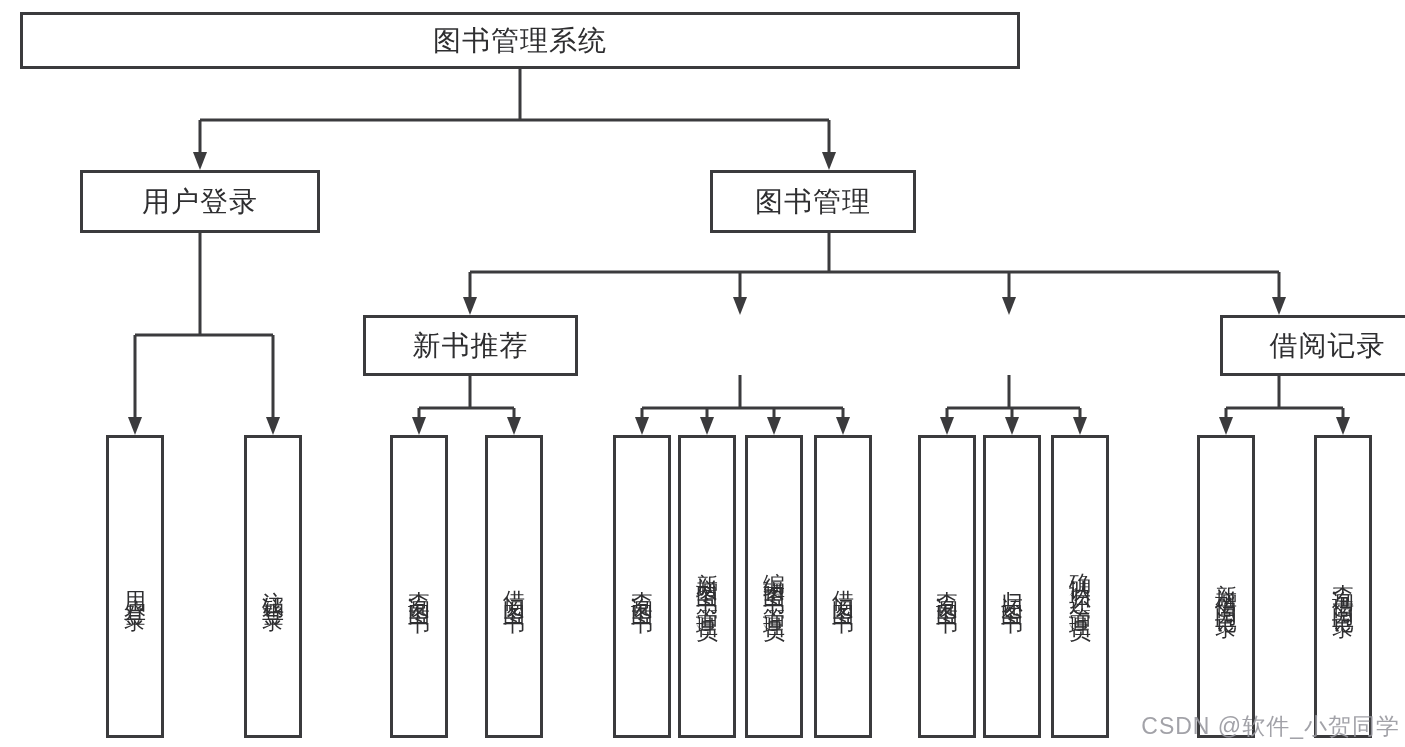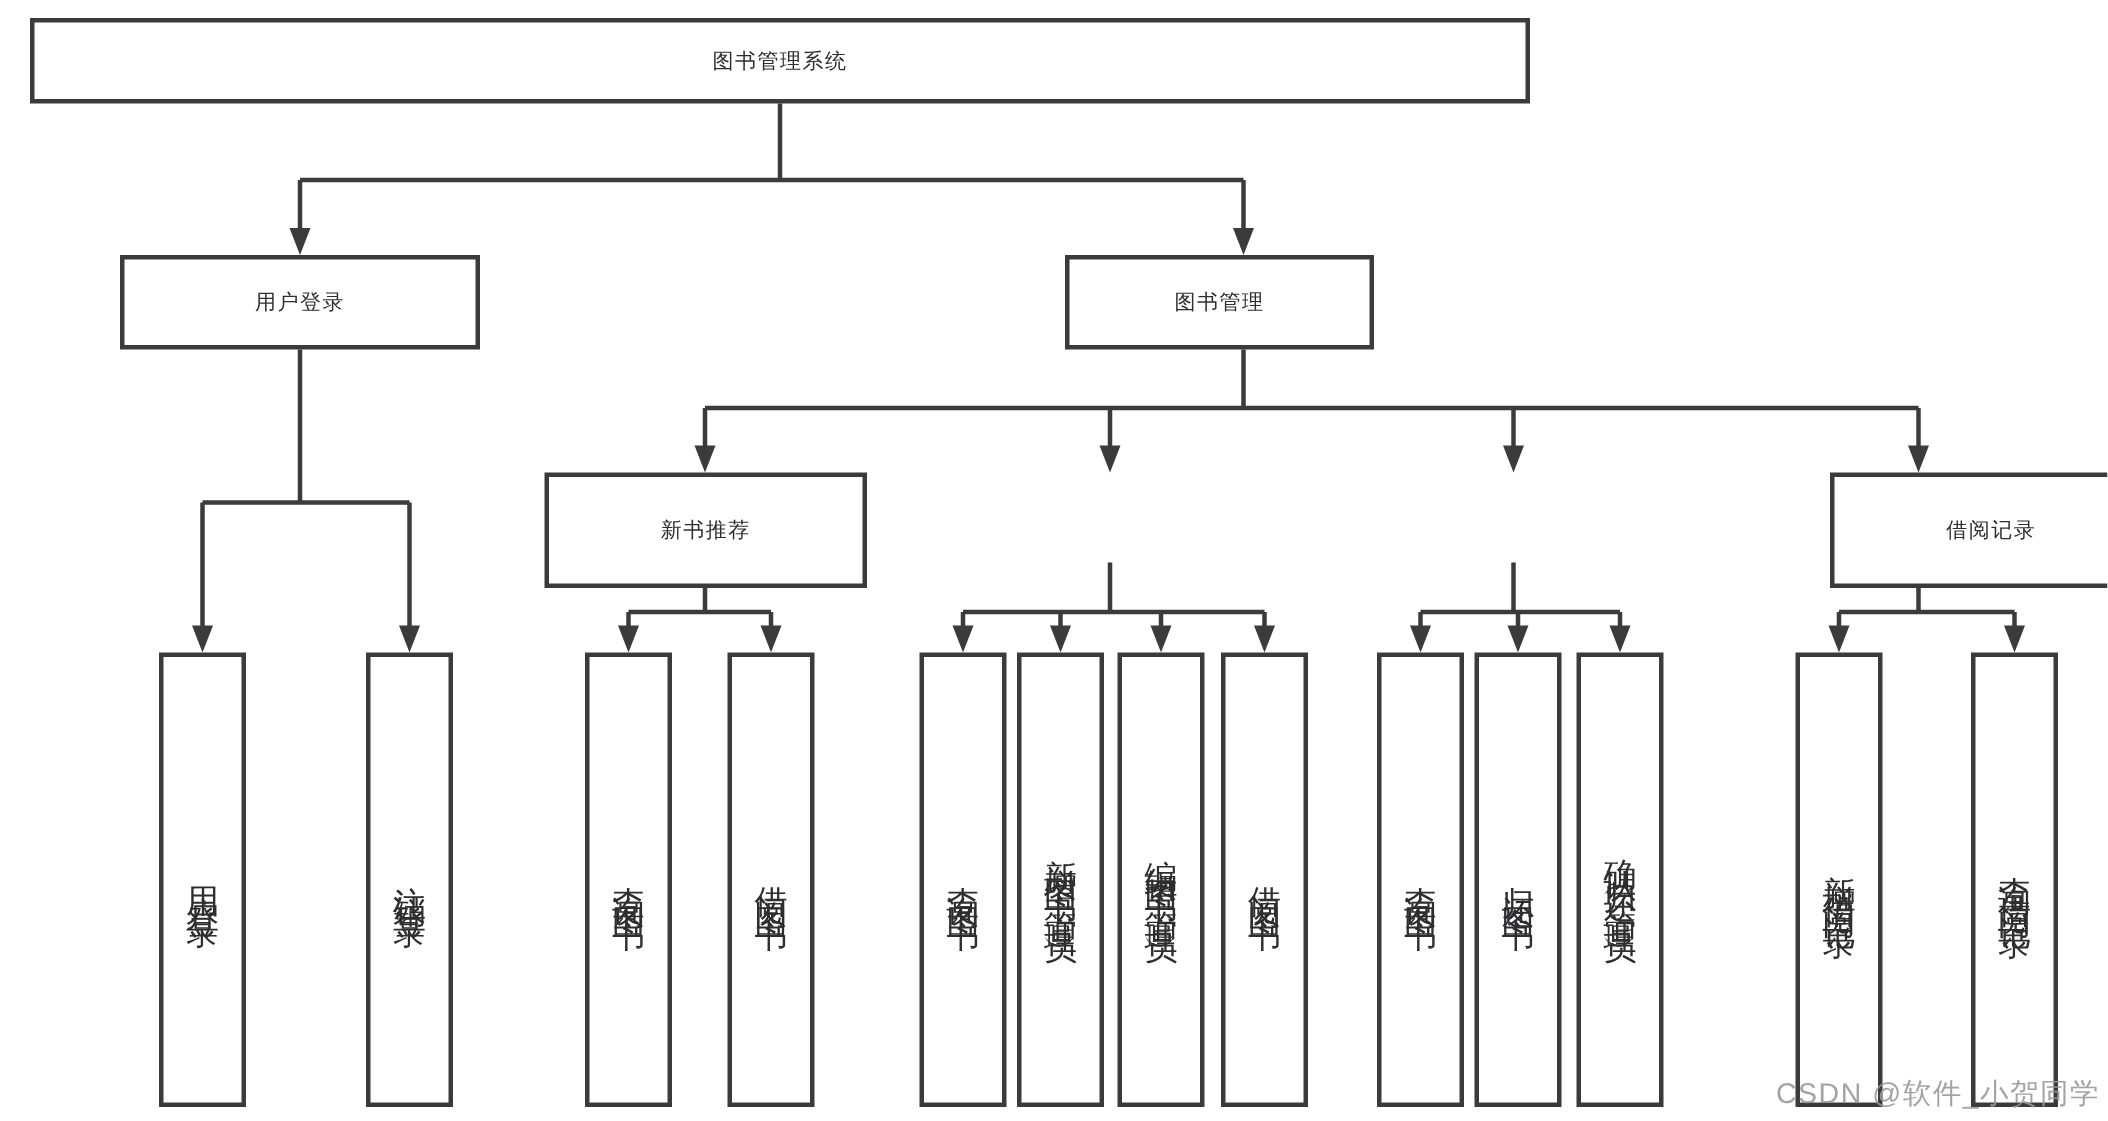--- a/index.html
+++ b/index.html
@@ -5,45 +5,45 @@
   html,body{margin:0;padding:0;background:#ffffff;}
   .canvas{
     position:relative;width:1405px;height:747px;background:#ffffff;overflow:hidden;
     font-family:"Liberation Sans","DejaVu Sans",sans-serif;color:#2e2e30;
   }
   .connectors{position:absolute;left:0;top:0;}
   .box{
     position:absolute;box-sizing:border-box;border:3px solid #3b3b3d;background:#ffffff;
     display:flex;align-items:center;justify-content:center;text-align:center;
   }
-  .hlabel{font-size:14px;letter-spacing:1px;white-space:nowrap;}
+  .hlabel{font-size:28px;letter-spacing:1px;white-space:nowrap;}
   .vbox span{
     writing-mode:vertical-rl;text-orientation:mixed;
     font-size:22px;letter-spacing:7px;line-height:1;white-space:nowrap;
   }
   
   .n-root{left:20px;top:12px;width:1000px;height:57px;}
   
   .n-userlogin{left:80px;top:170px;width:240px;height:63px;}
   .n-bookmgmt{left:710px;top:170px;width:206px;height:63px;}
   
-  .lvl3{top:315px;height:77px;width:215px;}
+  .lvl3{top:315px;height:61px;width:215px;}
   .n-newbook{left:363px;}
   .n-borrowmod{left:633px;}
   .n-currentmod{left:902px;}
   .n-recordsmod{left:1220px;}
   
   .leaf{top:435px;height:303px;width:58px;}
   .lf1{left:106px;} .lf2{left:244px;}
   .lf3{left:390px;} .lf4{left:485px;}
   .lf5{left:613px;} .lf6{left:678px;} .lf7{left:745px;} .lf8{left:814px;}
   .lf9{left:918px;} .lf10{left:983px;} .lf11{left:1051px;}
   .lf12{left:1197px;} .lf13{left:1314px;}
   .watermark{
-    position:absolute;right:5px;bottom:5px;font-size:19px;
+    position:absolute;right:5px;bottom:5px;font-size:23px;
     color:rgba(152,152,158,0.9);letter-spacing:1px;white-space:nowrap;
   }
 </style>
 </head>
 <body>
 
 <div class="canvas">
 
   <svg class="connectors" width="1405" height="747" viewBox="0 0 1405 747">
     <g stroke="#3b3b3d" stroke-width="3" fill="none">

